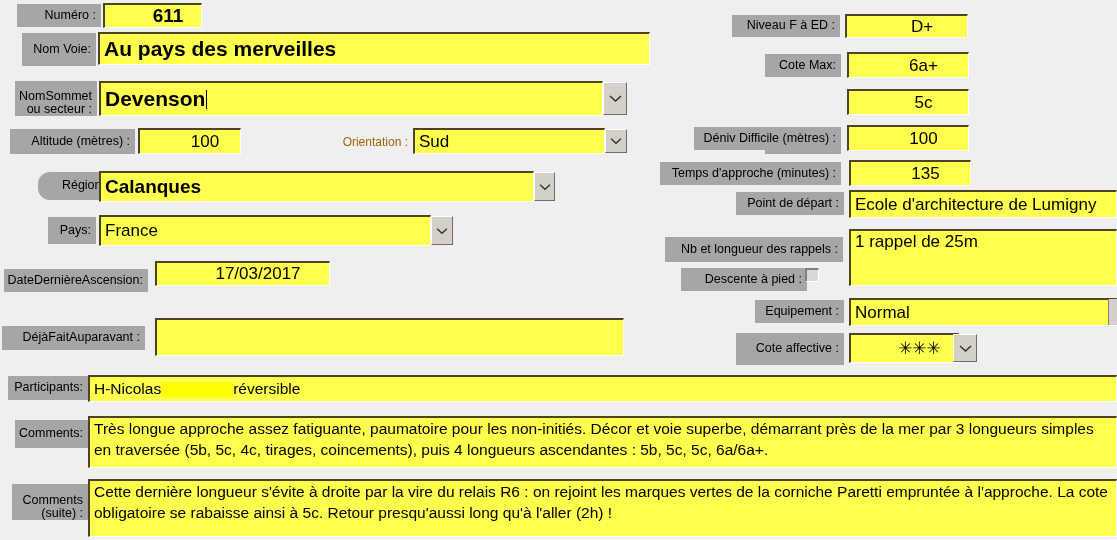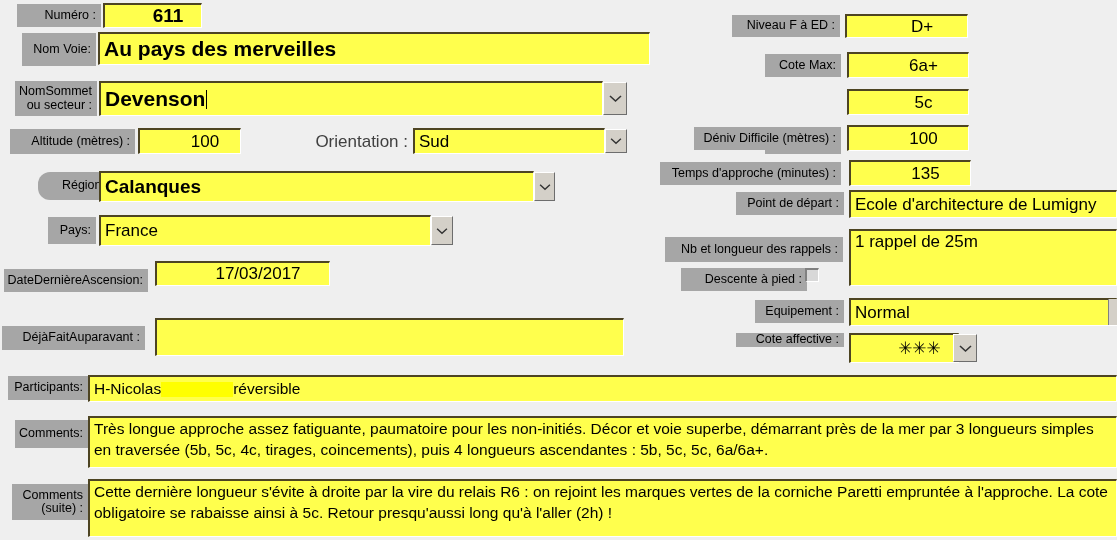--- a/index.html
+++ b/index.html
@@ -26,26 +26,26 @@
     line-height: 1.05;
     display: flex;
     align-items: center;
     justify-content: flex-end;
     padding: 0 5px 0 4px;
     white-space: nowrap;
   }
   .lbl.two {
     flex-direction: column;
     align-items: flex-end;
-    justify-content: center;
+    justify-content: flex-end;
   }
   .lbl-plain {
     background: transparent;
-    color: #404040;
-    font-size: 17px;
+    color: #a16207;
+    font-size: 12px;
     display: flex;
     align-items: center;
     justify-content: flex-end;
     white-space: nowrap;
   }
 
   
   .fld {
     background: #ffff4d;
     border-top: 2px solid #4d4422;
@@ -271,21 +271,21 @@
 <div class="abs cbox" style="left:805px; top:268px; width:14px; height:14px;"></div>
 
 <div class="abs lbl" style="left:755px; top:300px; width:89px; height:23px;">
   <span>Equipement :</span>
 </div>
 <div class="abs fld pad s17" style="left:849px; top:298px; width:268px; height:28px;">
   <span>Normal</span>
 </div>
 <div class="abs edge-strip" style="left:1108px; top:299px; width:9px; height:26px;"></div>
 
-<div class="abs lbl" style="left:736px; top:333px; width:108px; height:14px;">
+<div class="abs lbl" style="left:736px; top:333px; width:108px; height:32px;">
   <span>Cote affective :</span>
 </div>
 <div class="abs fld center s17" style="left:849px; top:333px; width:110px; height:30px;">
   <span>✳✳✳</span>
 </div>
 <div class="abs combo-btn" style="left:953px; top:334px; width:24px; height:28px;">
   <svg width="13" height="9" viewBox="0 0 13 9">
     <path d="M1 2 L6.5 7 L12 2" stroke="#333" stroke-width="1.6" fill="none"></path>
   </svg>
 </div>

